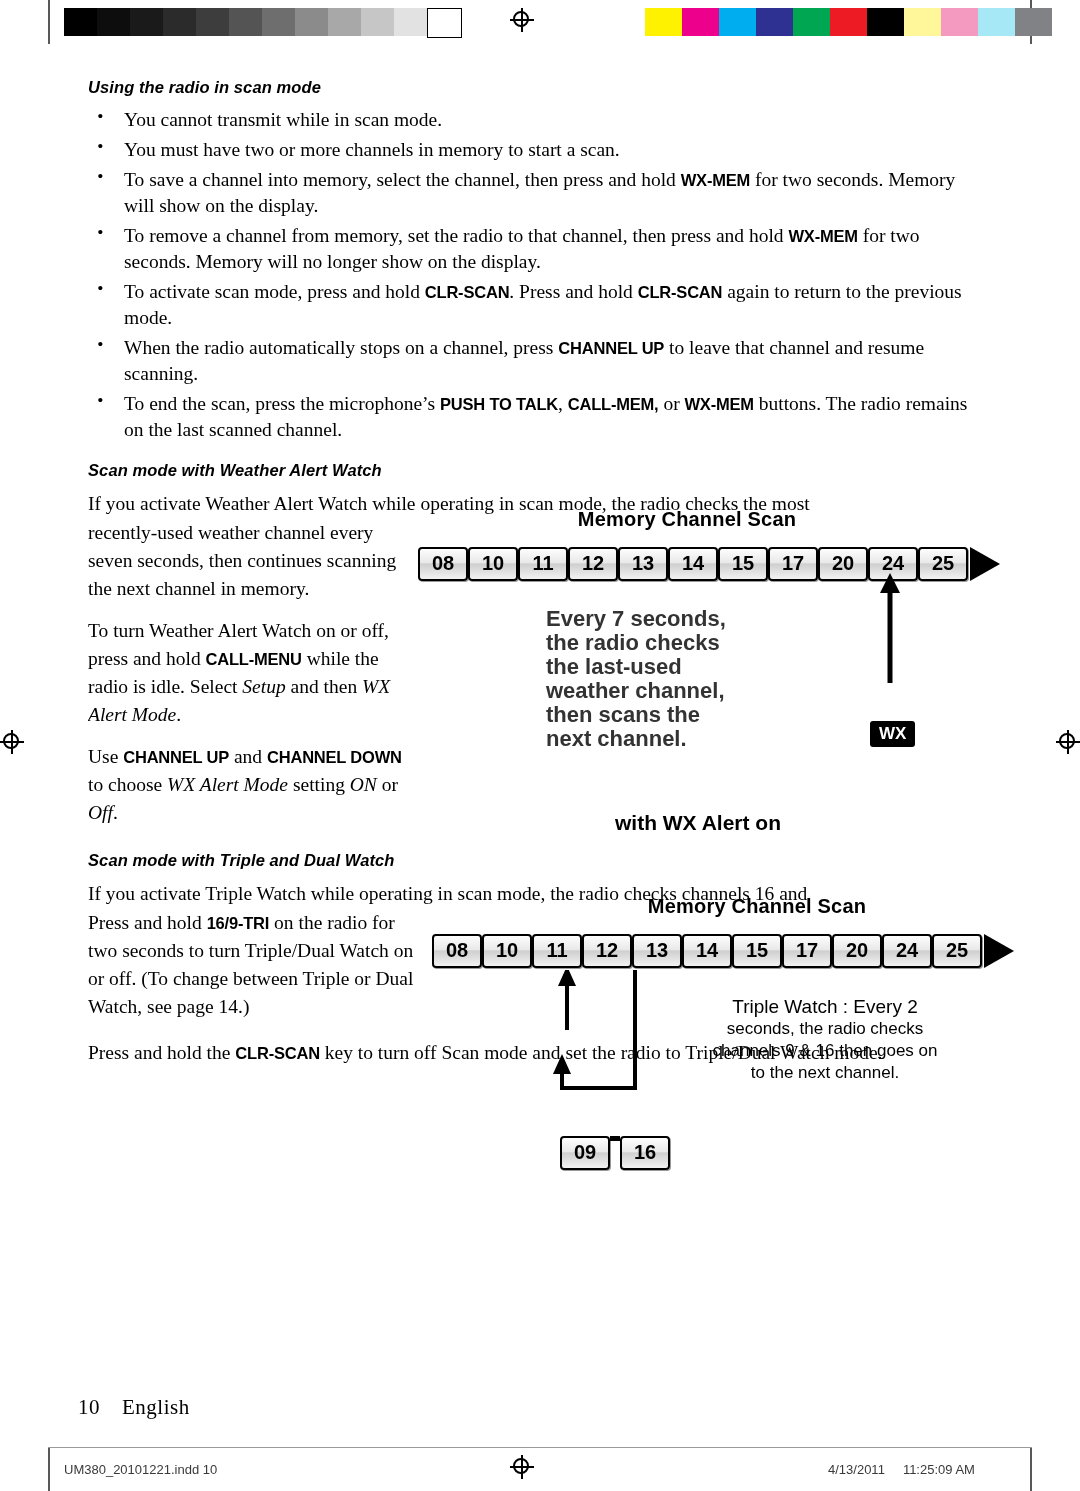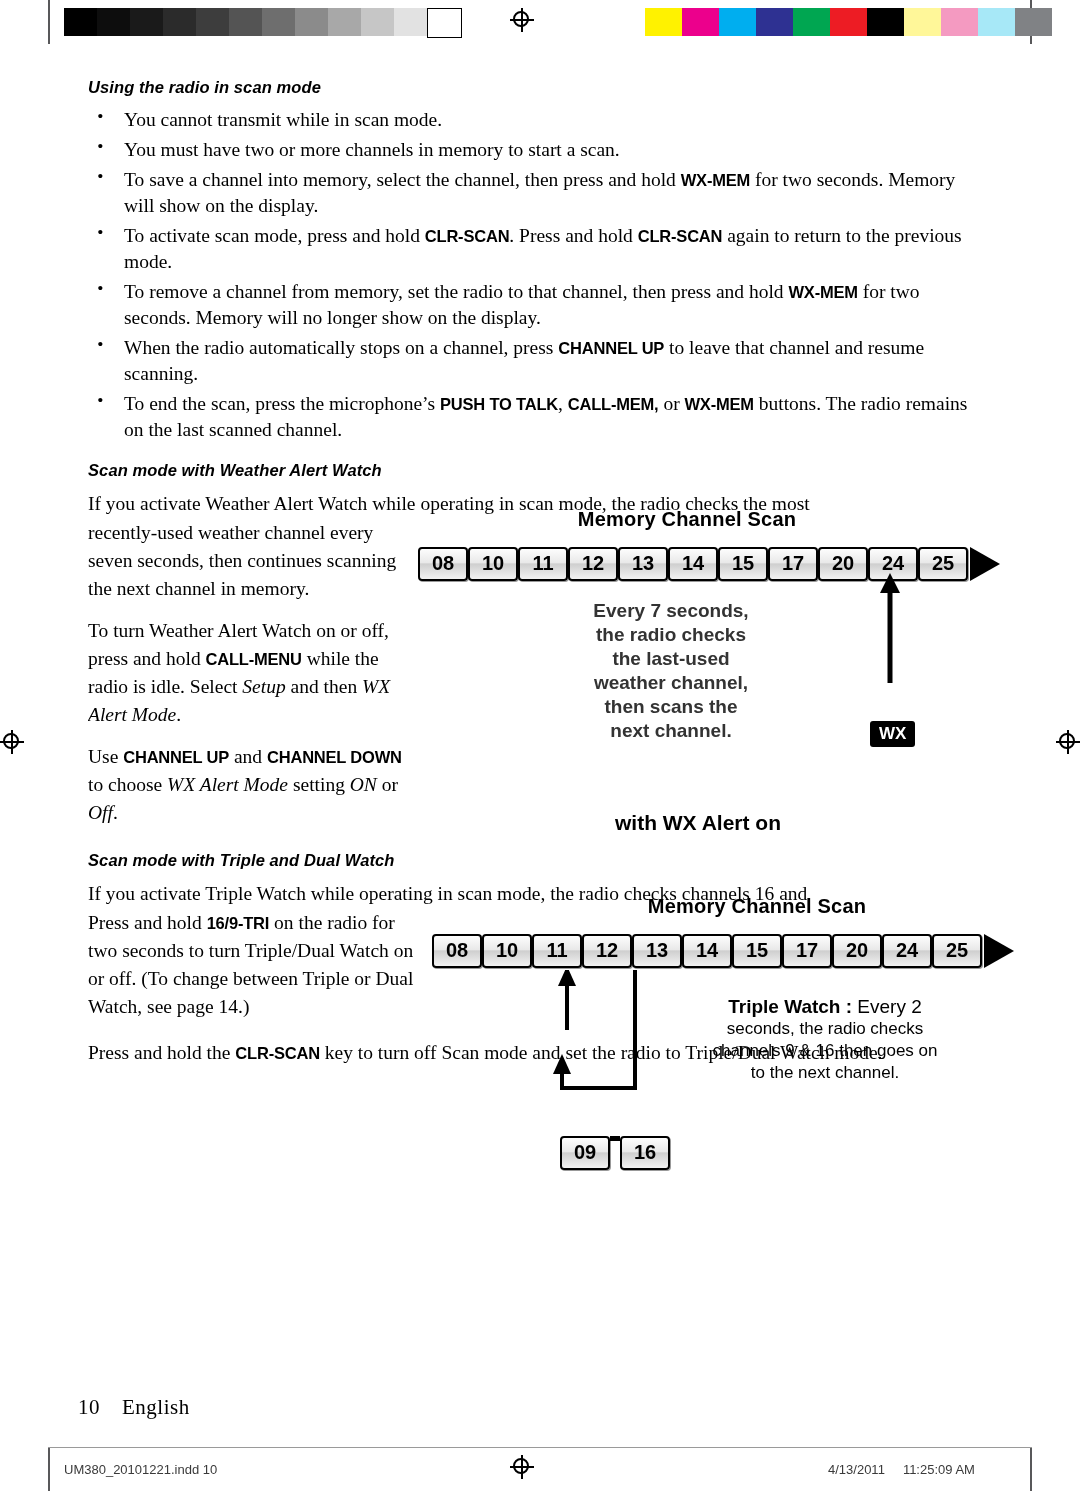--- a/index.html
+++ b/index.html
@@ -66,29 +66,29 @@
     background:linear-gradient(to bottom,#fdfdfd 0%,#e9e9e9 45%,#cfcfcf 50%,#f2f2f2 100%);
     font-weight:bold;font-size:20px;padding:3px 6px 4px 6px;min-width:34px;text-align:center;
     box-shadow:1px 1px 0 #999;
   }
   .dash{width:10px;height:5px;background:#000;}
   .arrowhead{
     width:0;height:0;border-top:17px solid transparent;border-bottom:17px solid transparent;
     border-left:30px solid #000;margin-left:2px;
   }
   .arrowtail{height:7px;background:#000;width:12px;}
-  .caption{font-size:19px;font-weight:bold;color:#333;text-align:center;line-height:24px;}
+  .caption{font-size:22px;font-weight:bold;color:#333;line-height:24px;margin-top:8px;}
   .fig-foot{font-size:21px;font-weight:bold;text-align:center;}
   .wxbox{
     background:#000;color:#fff;font-weight:bold;font-size:17px;
     padding:3px 9px;border-radius:3px;display:inline-block;text-align:right;
   }
 
   
-  .tw-title{font-weight:bold;font-size:19px;margin-top:24px;}
+  .tw-title{font-weight:normal;font-size:19px;margin-top:24px;}
   .tw-body{font-size:17px;line-height:22px;text-align:center;}
 
   
   .pagefoot{position:absolute;left:78px;top:1395px;font-size:21px;letter-spacing:.5px;}
   .pagefoot .num{margin-right:22px;}
   .footline{position:absolute;left:48px;top:1447px;width:984px;height:1px;background:#9a9a9a;}
   .footmeta{
     position:absolute;top:1462px;font-family:"Liberation Sans", sans-serif;
     font-size:13px;color:#3a3a3a;
   }
@@ -148,22 +148,22 @@
     </div>
 
   <div class="content">
 
     <h3 class="sub">Using the radio in scan mode</h3>
 
     <ul class="bullets" id="bullet-list">
         <li><span>You cannot transmit while in scan mode.</span></li>
         <li><span>You must have two or more channels in memory to start a scan.</span></li>
         <li><span>To save a channel into memory, select the channel, then press and hold </span><span class="k">WX-MEM</span><span> for two seconds. Memory will show on the display.</span></li>
+        <li><span>To remove a channel from memory, set the radio to that channel, then press and hold </span><span class="k">WX-MEM</span><span> for two seconds. Memory will no longer show on the display.</span></li>
         <li><span>To activate scan mode, press and hold </span><span class="k">CLR-SCAN</span><span>. Press and hold </span><span class="k">CLR-SCAN</span><span> again to return to the previous mode.</span></li>
-        <li><span>To remove a channel from memory, set the radio to that channel, then press and hold </span><span class="k">WX-MEM</span><span> for two seconds. Memory will no longer show on the display.</span></li>
         <li><span>When the radio automatically stops on a channel, press </span><span class="k">CHANNEL UP</span><span> to leave that channel and resume scanning.</span></li>
         <li><span>To end the scan, press the microphone’s </span><span class="k">PUSH TO TALK</span><span>, </span><span class="k">CALL-MEM,</span><span> or </span><span class="k">WX-MEM</span><span> buttons. The radio remains on the last scanned channel.</span></li>
       </ul>
 
     <h3 class="sub" style="margin-top:18px;">Scan mode with Weather Alert Watch</h3>
 
     <p class="body" style="margin-bottom:2px;">If you activate Weather Alert Watch while operating in scan mode, the radio checks the most</p>
 
     <div class="flow">
       <div class="leftcol">

